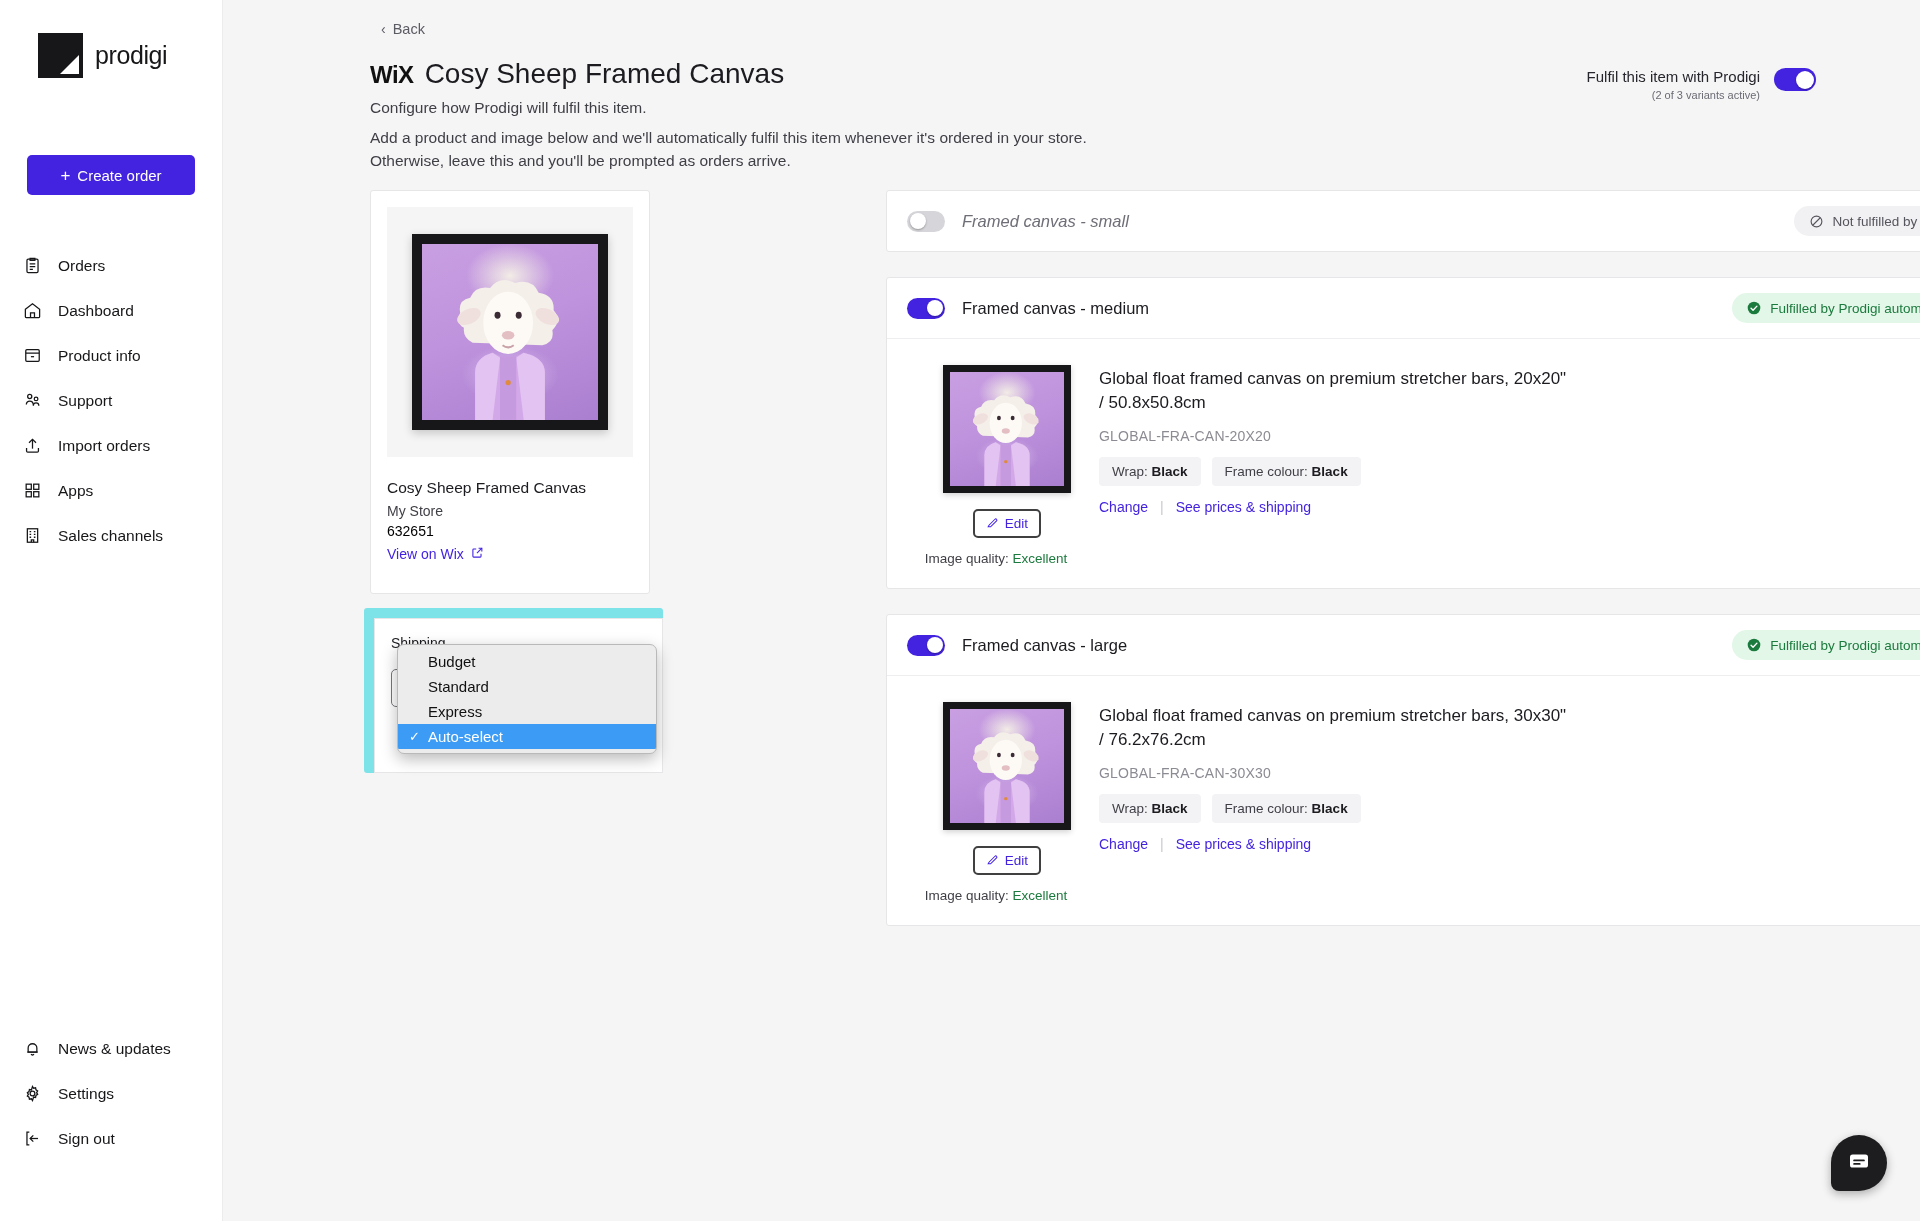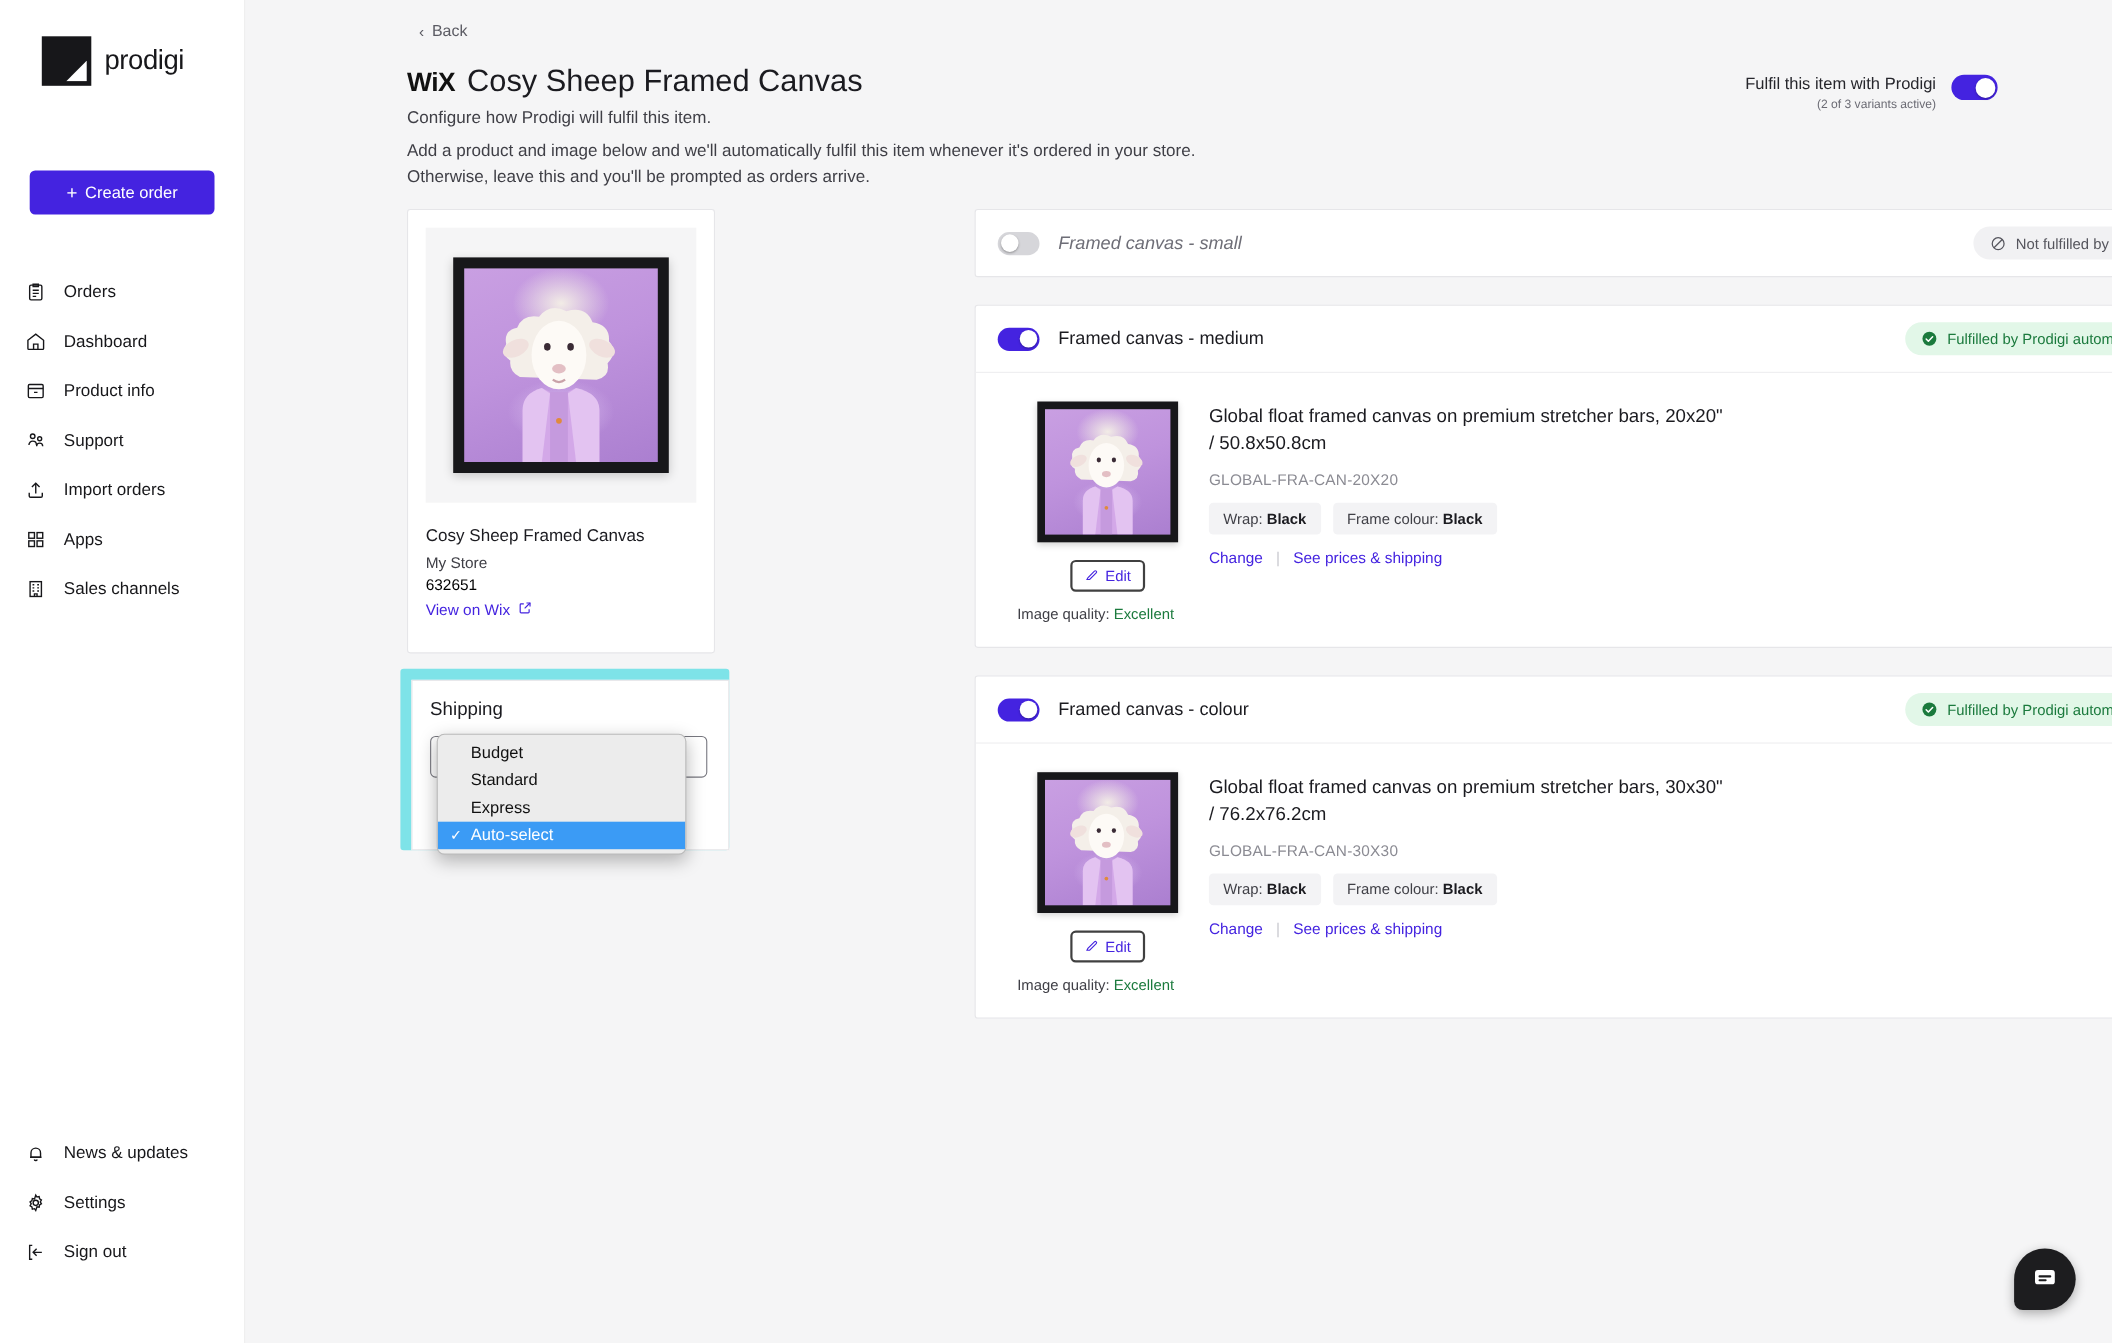--- a/index.html
+++ b/index.html
@@ -129,32 +129,32 @@
     width: 299px; height: 165px;
     border: 5px solid #7ee3e8; background: #7ee3e8;
     border-radius: 3px;
   }
   .ship-card {
     position: absolute; left: 5px; top: 5px;
     width: 289px; height: 155px;
     background: #fff; border: 1px solid #e6e6e9;
     padding: 16px;
   }
-  .ship-heading { font-size: 17px; color: #1b1b20; }
+  .ship-heading { font-size: 14px; color: #1b1b20; }
   .ship-select-box {
     position: absolute; left: 16px; top: 50px;
     width: 252px; height: 38px;
     border: 1px solid #77777f; border-radius: 5px; background: #fff;
   }
   .ship-note { position:absolute; left: 16px; bottom: 14px; font-size: 13px; color: #5b5b63; }
 
   
   .dropdown {
-    position: absolute; left: 22px; top: 48px;
-    width: 227px;
+    position: absolute; left: 22px; top: 25px;
+    width: 260px;
     background: #ececec;
     border: 1px solid #b9b9b9;
     border-radius: 7px;
     box-shadow: 0 5px 16px rgba(0,0,0,.28);
     padding: 4px 0 4px 0;
     overflow: hidden;
   }
   .dd-item {
     height: 25px; line-height: 25px;
     padding-left: 30px; font-size: 15px; color: #111;
@@ -541,21 +541,21 @@
 
       </div>
     </div>
 
     <div class="variant-panel">
       <div class="variant-head">
         <div class="variant-head-left">
           <div class="sw on">
               <span class="knob"></span>
             </div>
-          <div class="variant-title">Framed canvas - colour</div>
+          <div class="variant-title">Framed canvas - large</div>
         </div>
         <div class="badge green">
           <span class="bico">
             <svg width="16" height="16" viewBox="0 0 24 24">
                 <circle cx="12" cy="12" r="9.5" fill="#1b7a3d"></circle>
                 <path d="M7.6 12.3 10.6 15.3 16.4 9.2" fill="none" stroke="#fff" stroke-width="2.1" stroke-linecap="round" stroke-linejoin="round"></path>
               </svg>
           </span>
           <span>Fulfilled by Prodigi automatically</span>
         </div>

